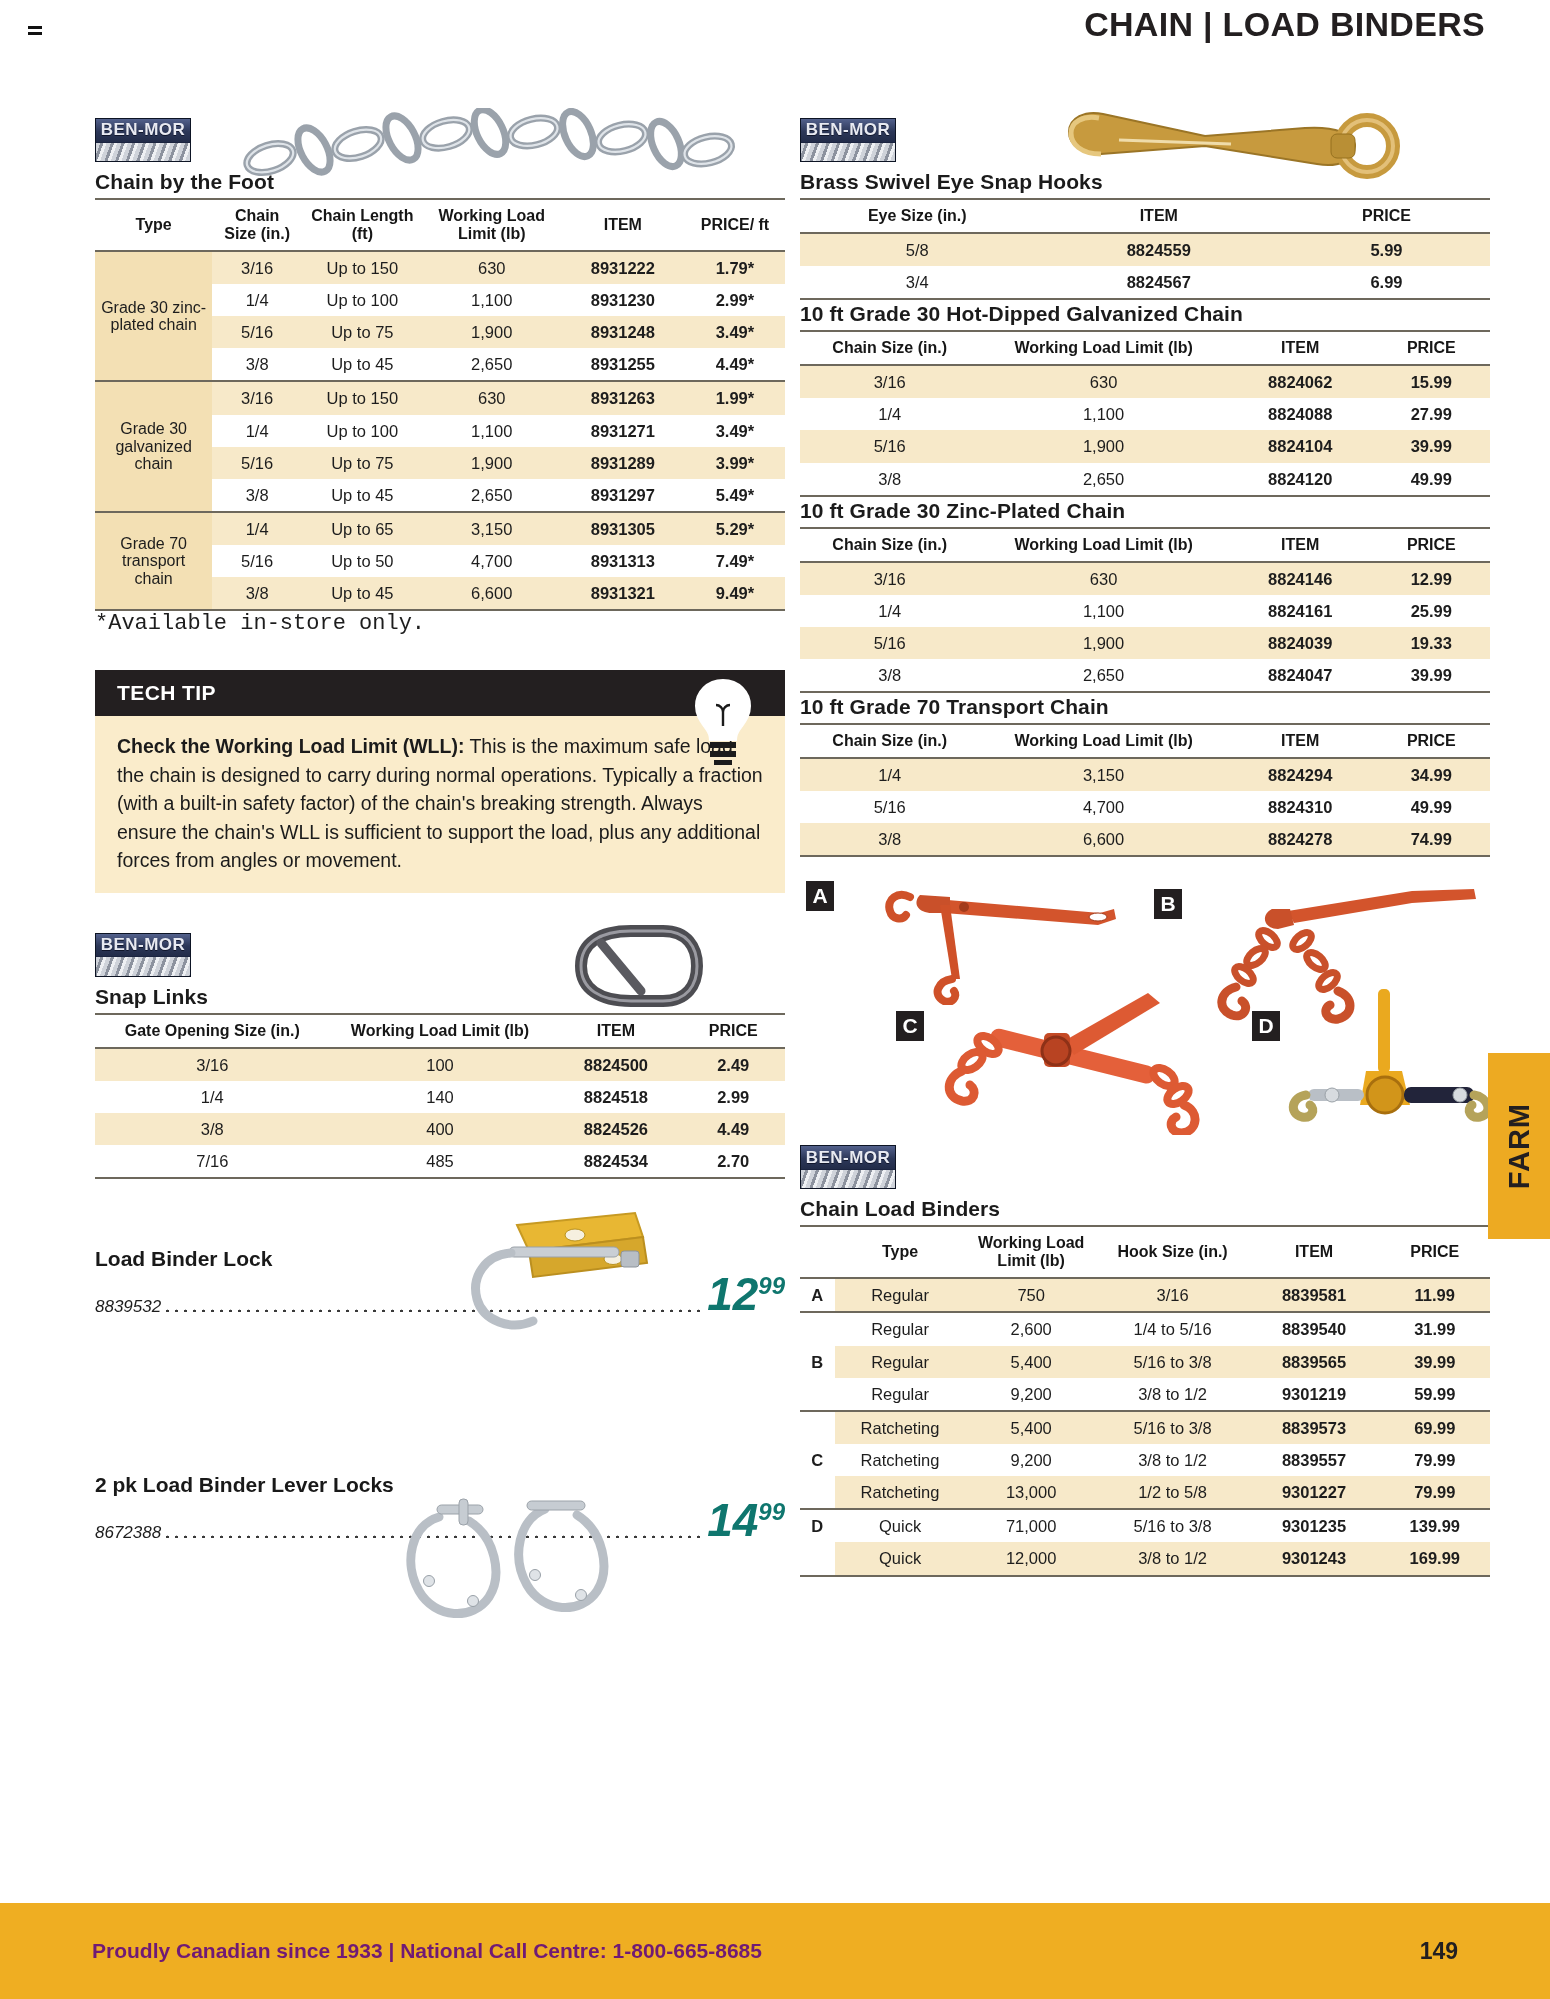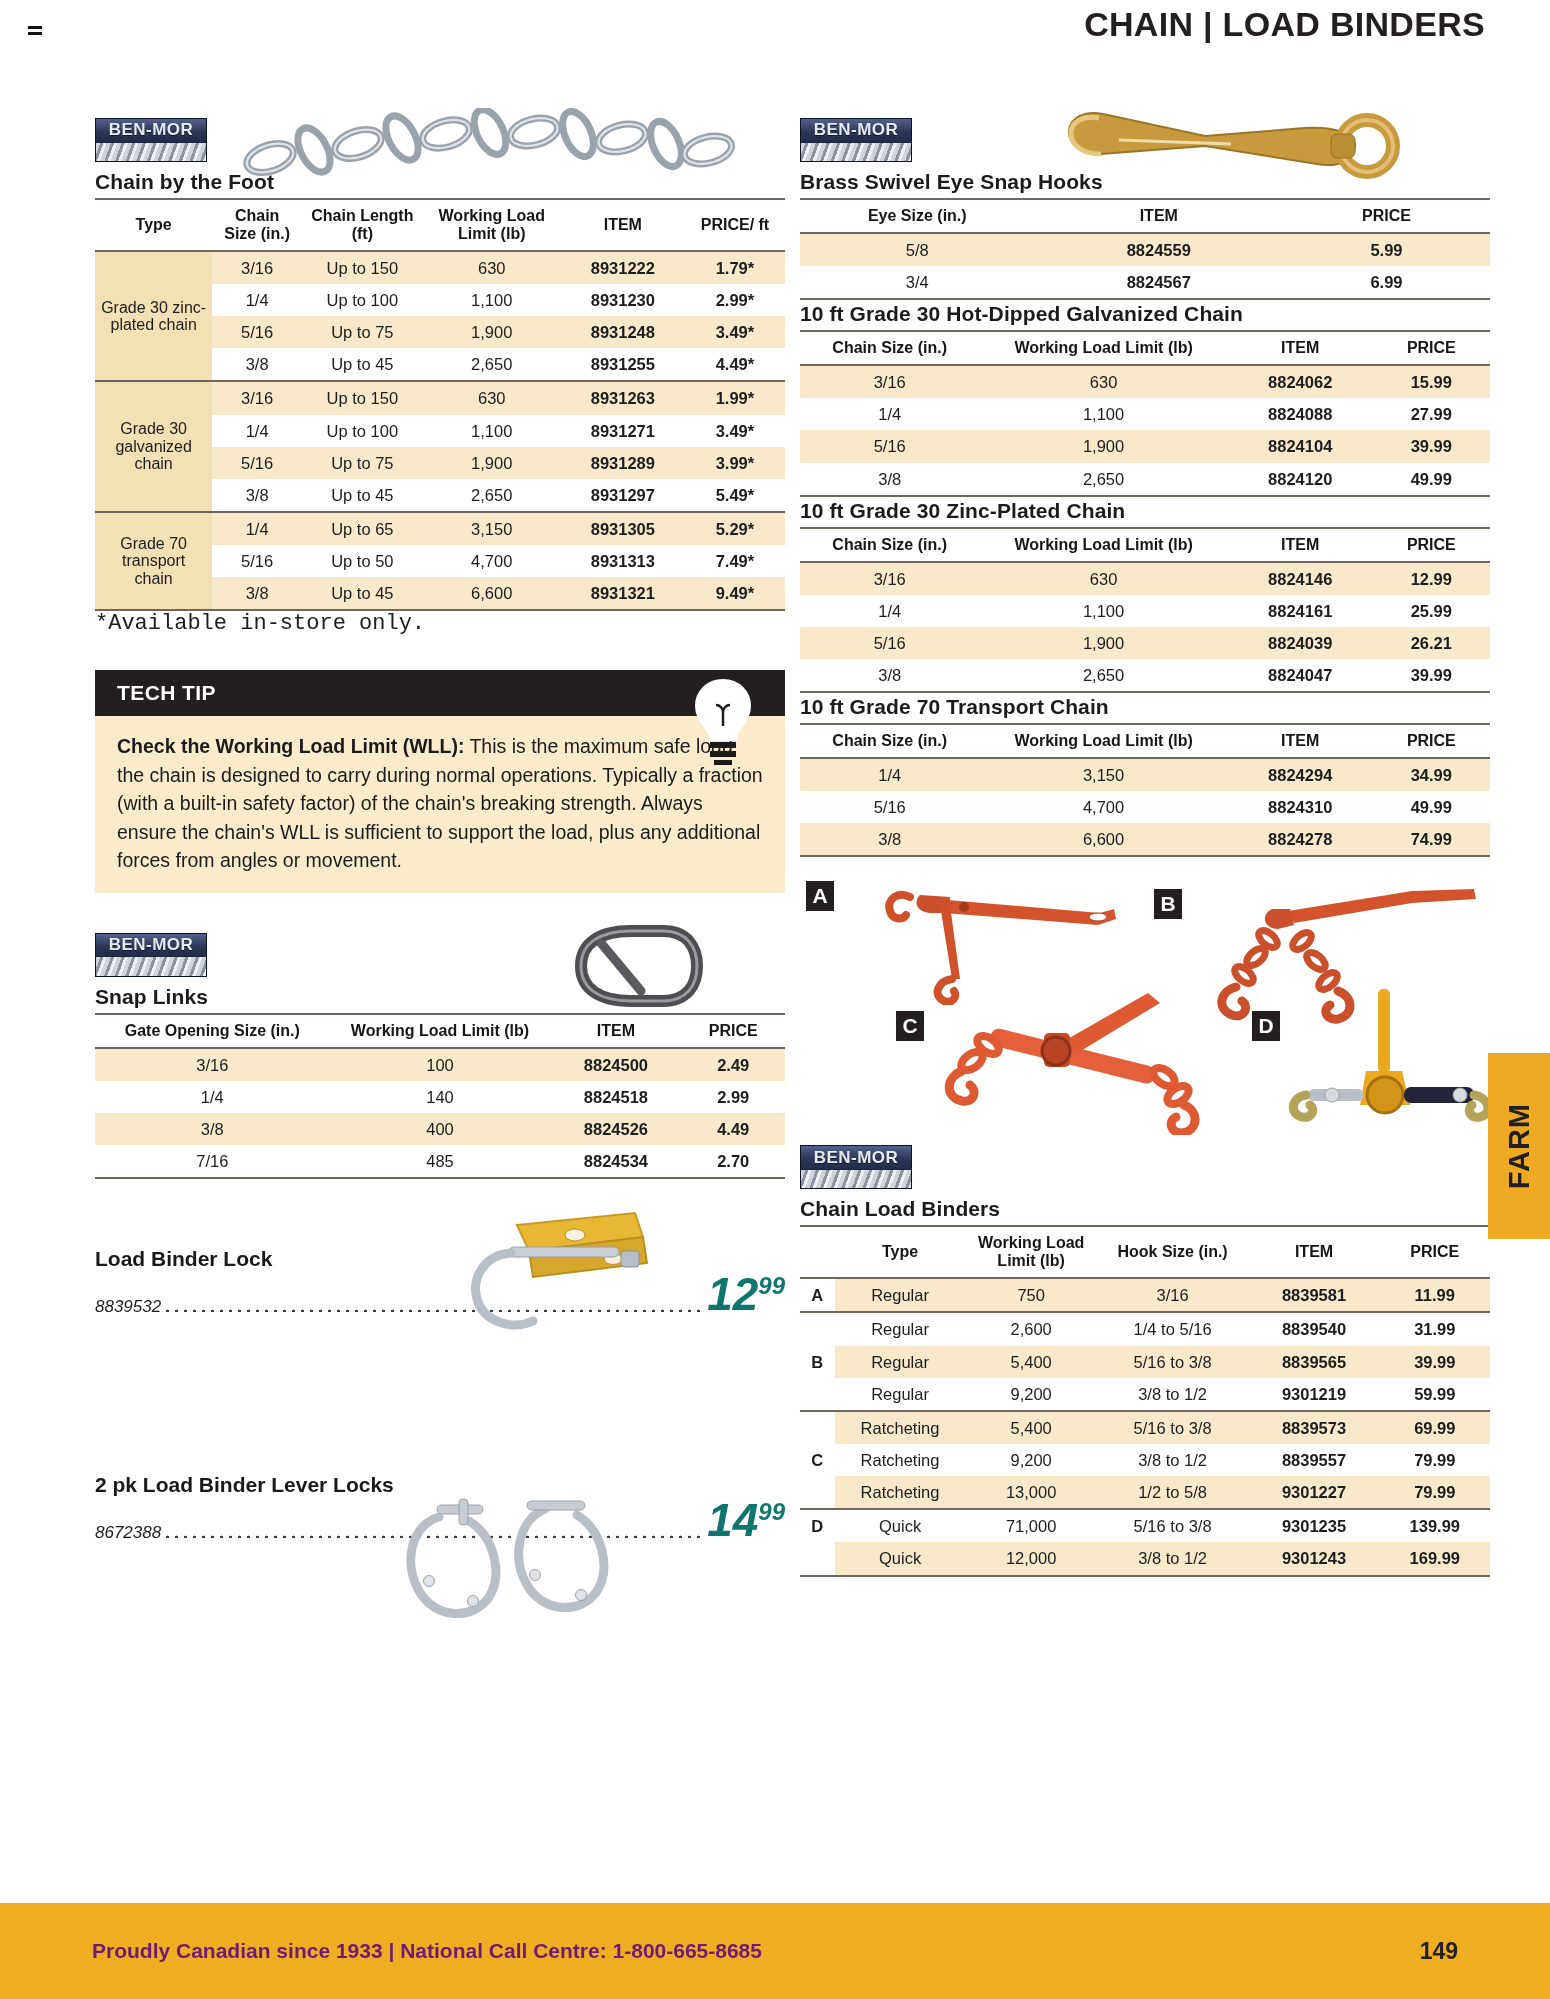--- a/index.html
+++ b/index.html
@@ -28,21 +28,21 @@
   .corner-mark:after {
     content:""; position:absolute; left:0; top:6px; width:14px; height:3px; background:#111;
   }
 
   
   .col-left  { position: absolute; left: 95px;  top: 118px; width: 690px; }
   .col-right { position: absolute; left: 800px; top: 118px; width: 690px; }
 
   
   .benmor {
-    width: 112px; height: 44px; position: relative;
+    width: 96px; height: 44px; position: relative;
     background: #2e3a5c; border: 1px solid #0d1424;
     display:flex; flex-direction:column; overflow:hidden;
   }
   .benmor .bm-top {
     flex: 1 1 54%;
     background: linear-gradient(180deg,#53618c 0%,#2c3758 55%,#222c49 100%);
     color: #e8eaf2; font-weight: bold; font-size: 17px; letter-spacing: .5px;
     display:flex; align-items:center; justify-content:center;
     text-shadow: 0 1px 0 #10162b;
     font-family: "Liberation Sans", sans-serif;
@@ -534,21 +534,21 @@
         <tr>
           <td>1/4</td>
           <td>1,100</td>
           <td class="item">8824161</td>
           <td class="price">25.99</td>
         </tr>
         <tr class="alt">
           <td>5/16</td>
           <td>1,900</td>
           <td class="item">8824039</td>
-          <td class="price">26.21</td>
+          <td class="price">19.33</td>
         </tr>
         <tr>
           <td>3/8</td>
           <td>2,650</td>
           <td class="item">8824047</td>
           <td class="price">39.99</td>
         </tr>
       </tbody>
     </table>
     <div class="rule-under-title"></div>

